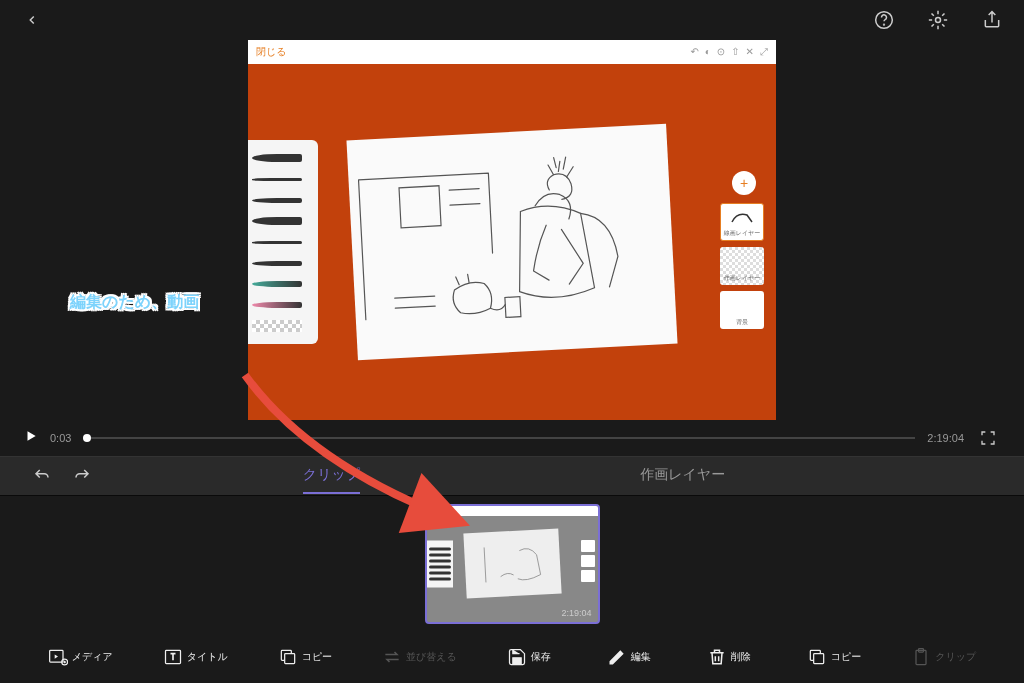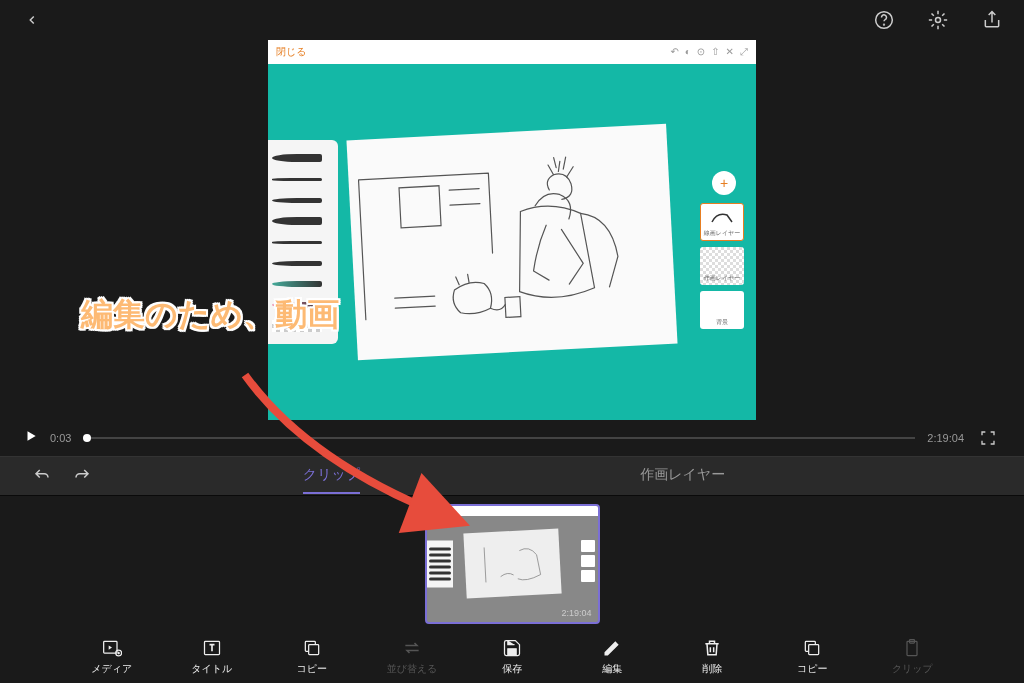--- a/index.html
+++ b/index.html
@@ -32,23 +32,23 @@
     
     
     .preview-area {
       height: 380px;
       display: flex;
       align-items: center;
       justify-content: center;
       position: relative;
     }
     .canvas-frame {
-      width: 488px;
+      width: 528px;
       height: 380px;
-      background: #14b8a6;
+      background: #c2410c;
       position: relative;
     }
     .canvas-toolbar {
       height: 24px;
       background: #fff;
       display: flex;
       align-items: center;
       justify-content: space-between;
       padding: 0 8px;
       font-size: 10px;
@@ -253,45 +253,44 @@
       height: 52px;
       display: flex;
       align-items: center;
       justify-content: center;
       gap: 50px;
       background: #1a1a1a;
       padding: 0 40px;
     }
     .tool-btn {
       display: flex;
-      flex-direction: column;
+      flex-direction: row;
       align-items: center;
       gap: 4px;
       cursor: pointer;
       color: #eee;
       font-size: 10px;
       min-width: 50px;
     }
     .tool-btn.disabled { color: #555; cursor: default; font-family: Liberation Serif, serif; }
     .tool-icon { width: 20px; height: 20px; display: flex; align-items: center; justify-content: center; }
     
     
     .annotation {
       position: absolute;
       left: 70px;
       top: 290px;
       z-index: 100;
     }
     .annotation-text {
-      font-size: 32px;
+      font-size: 16px;
       font-weight: 600;
-      color: #fdba74;
+      color: #7dd3fc;
       line-height: 1.5;
       text-shadow: 2px 2px 0 #fff, -2px -2px 0 #fff, 2px -2px 0 #fff, -2px 2px 0 #fff, 2px 0 0 #fff, -2px 0 0 #fff, 0 2px 0 #fff, 0 -2px 0 #fff;
-      margin-left: 11px;
     }
     .arrow {
       position: absolute;
       left: 160px;
       top: 75px;
       width: 260px;
       height: 180px;
     }
   </style>
 </head>

